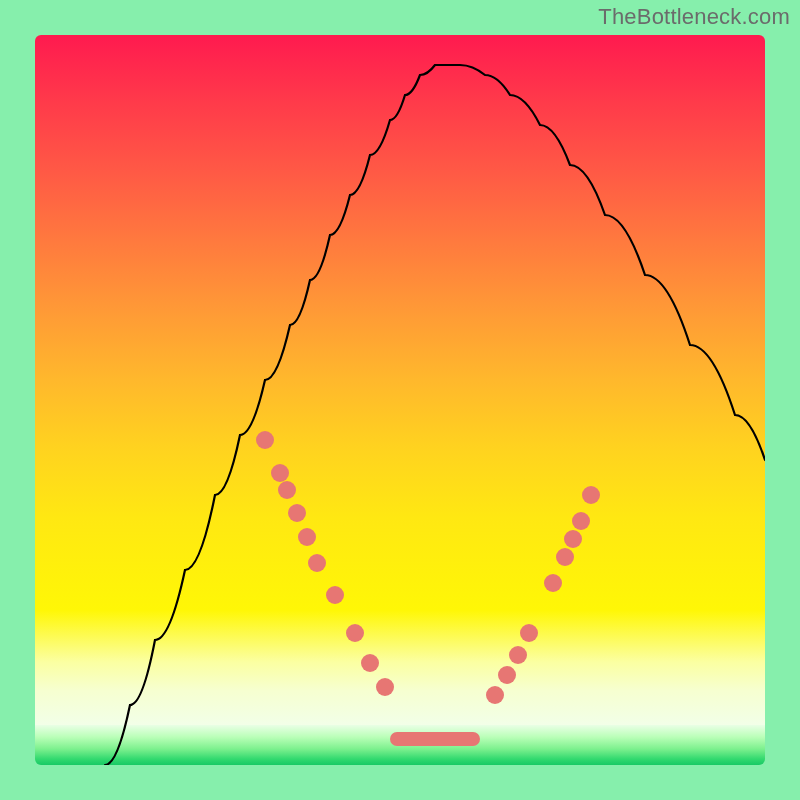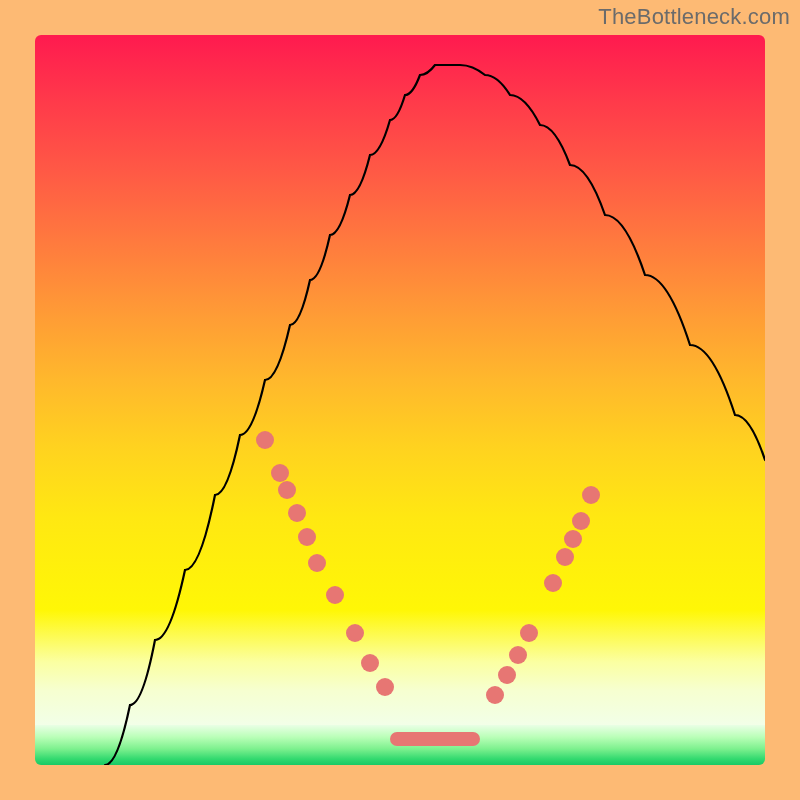--- a/index.html
+++ b/index.html
@@ -7,21 +7,21 @@
     padding: 0;
     width: 800px;
     height: 800px;
     background: #000;
     overflow: hidden;
     font-family: Arial, Helvetica, sans-serif;
   }
   .frame {
     position: absolute;
     inset: 0;
-    background: #fdba74;
+    background: #86efac;
   }
   .plot {
     position: absolute;
     left: 35px;
     top: 35px;
     width: 730px;
     height: 730px;
     border-radius: 6px;
     overflow: hidden;
   }

